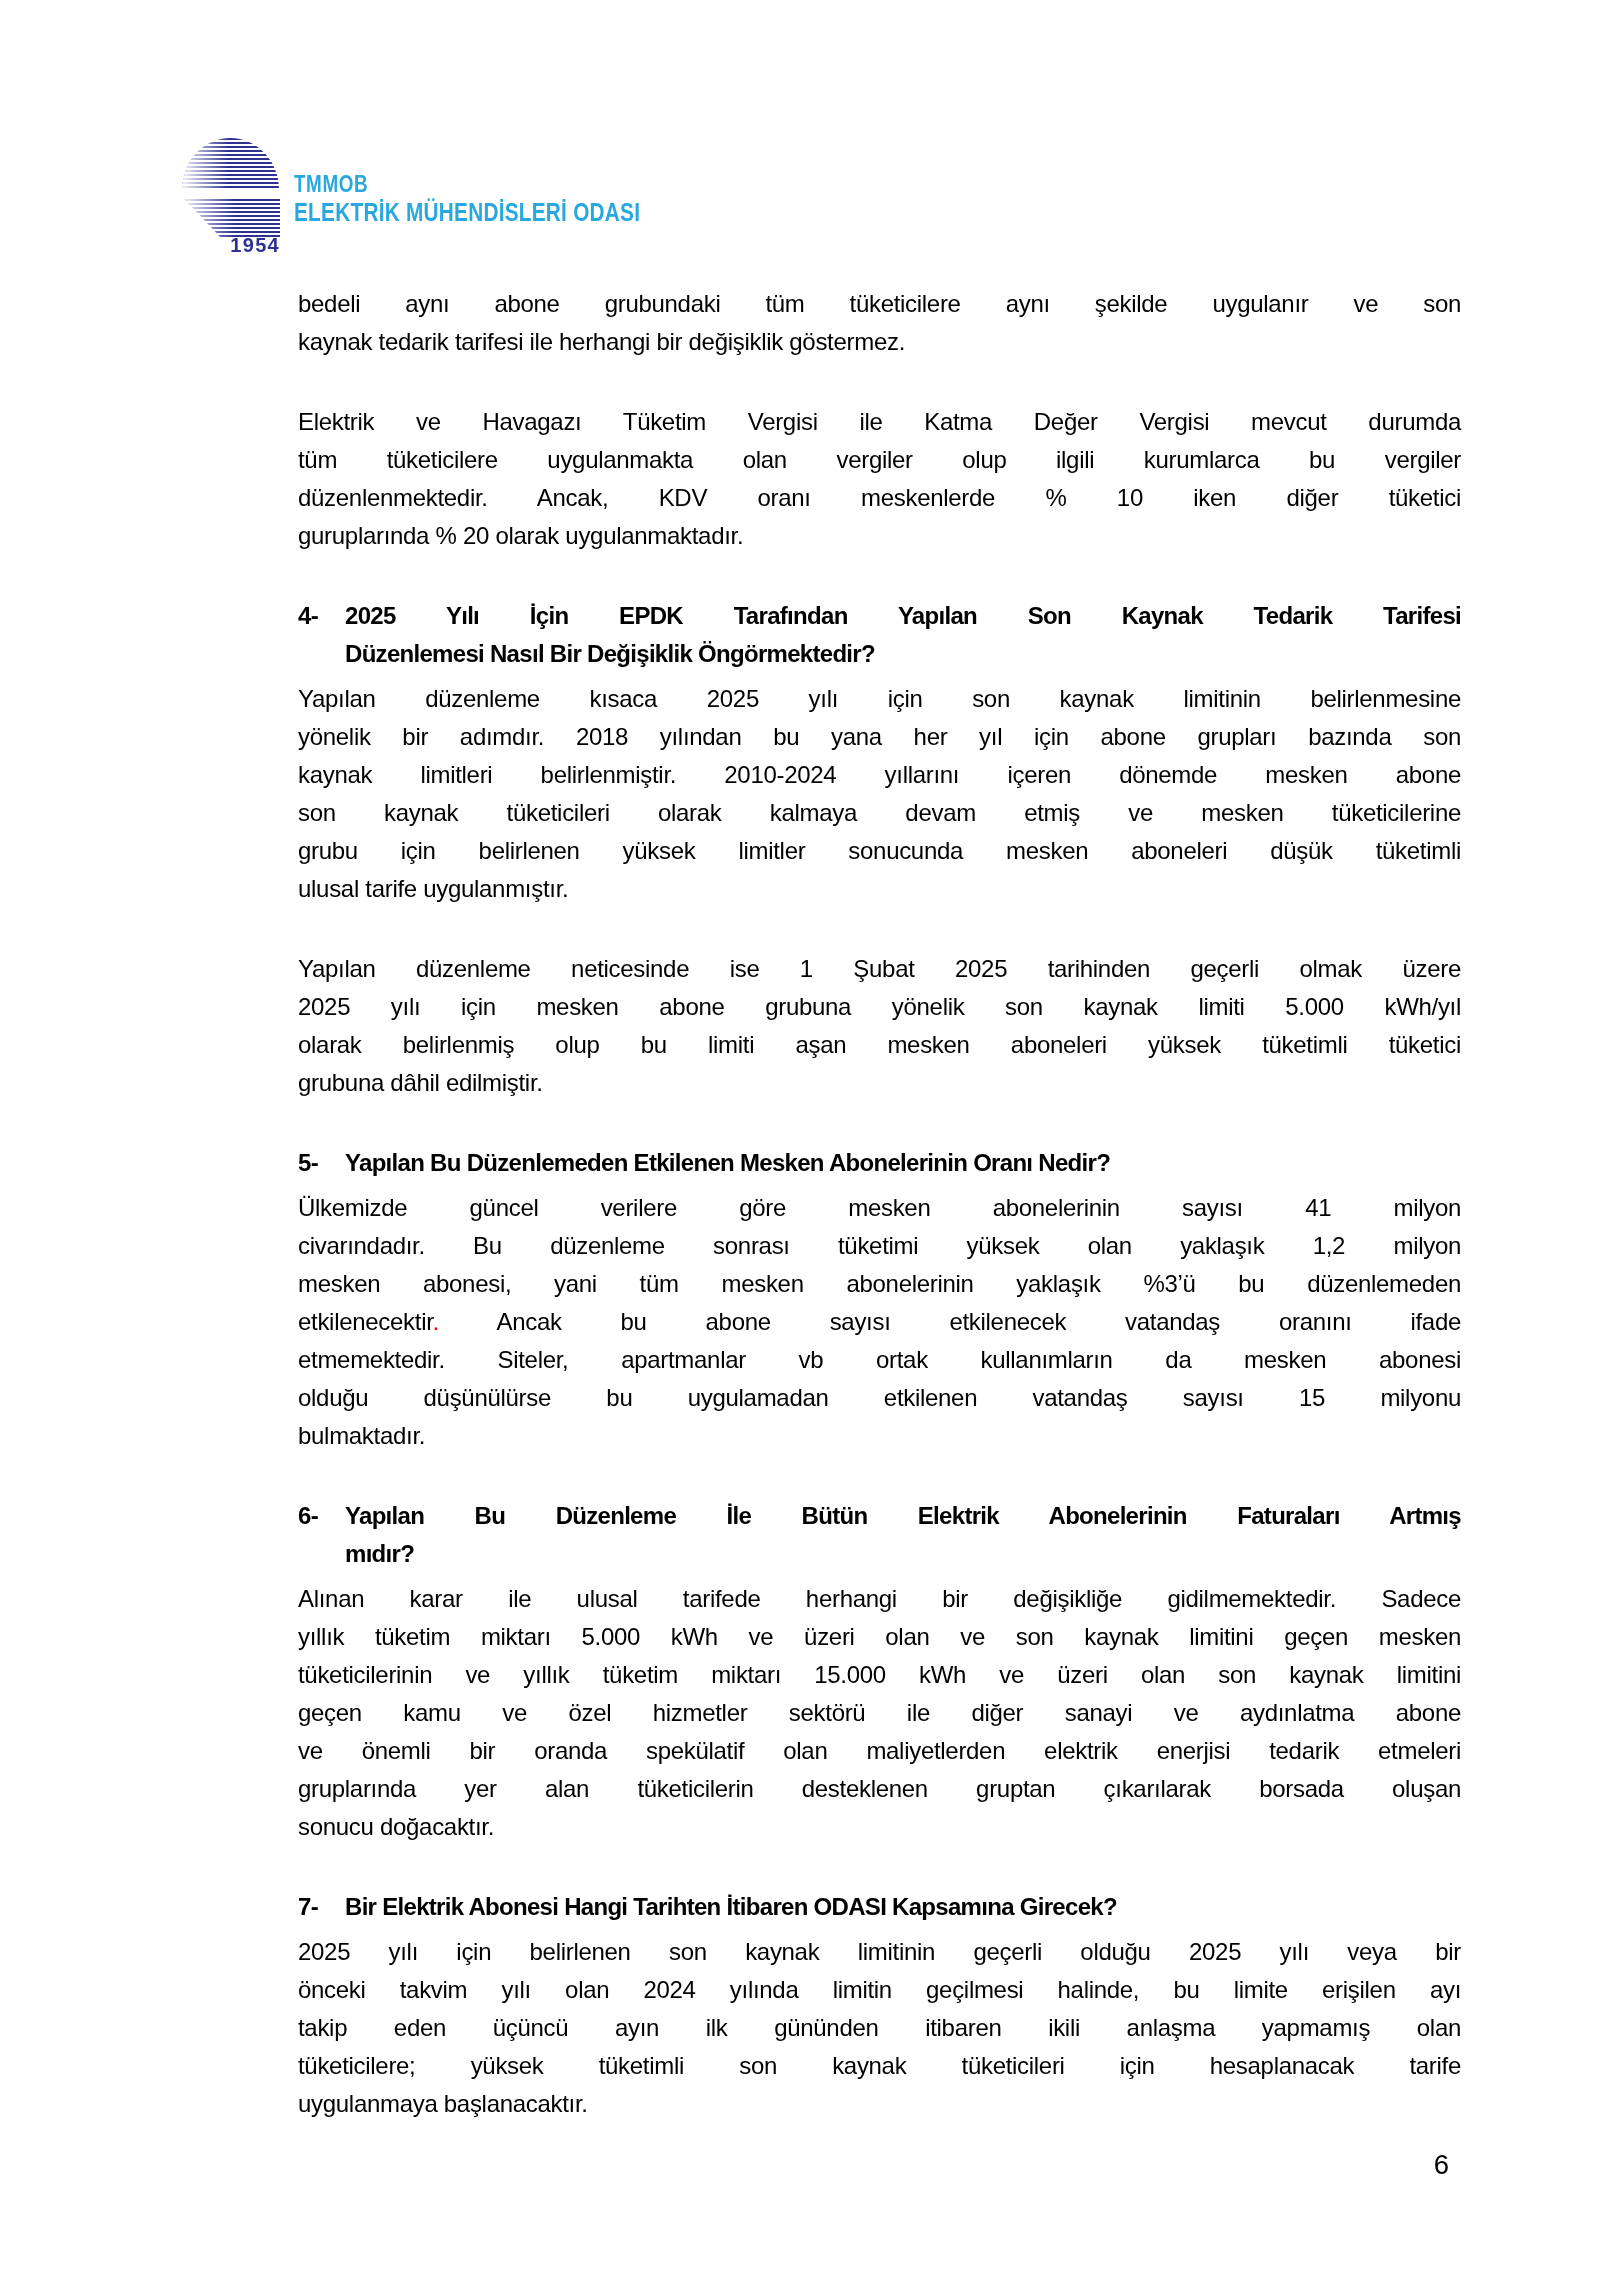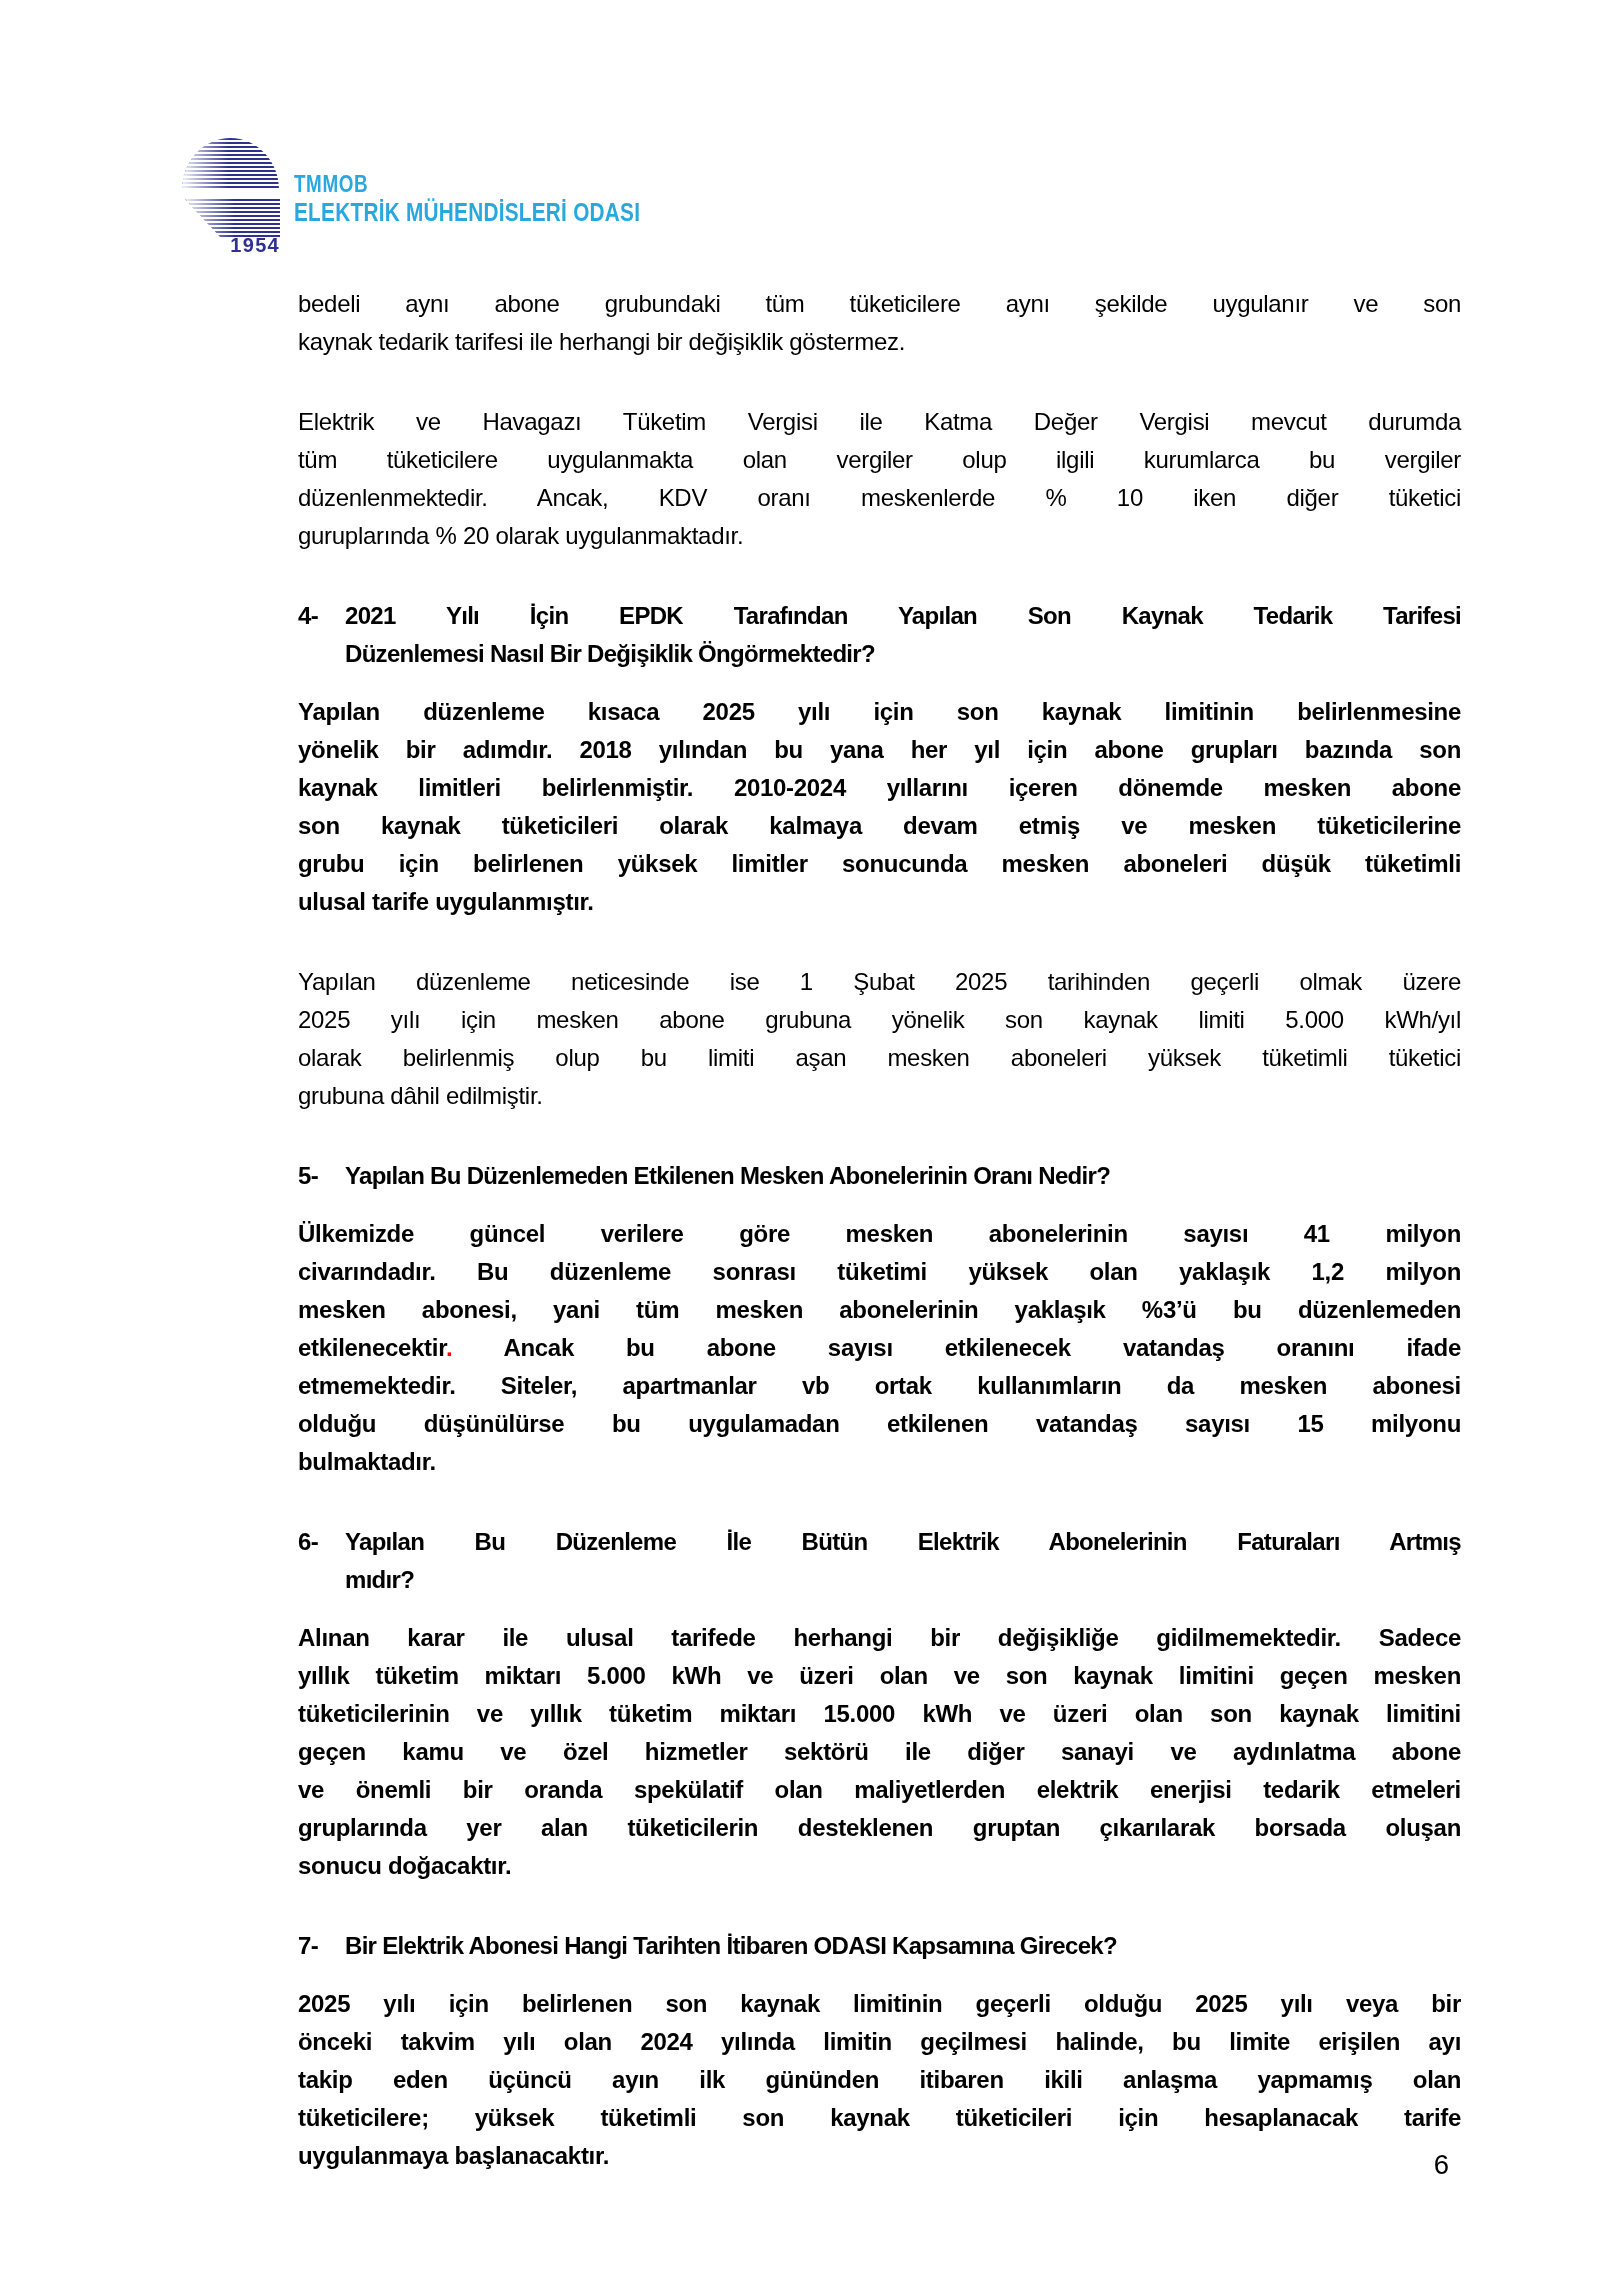--- a/index.html
+++ b/index.html
@@ -45,21 +45,21 @@
     transform:scaleX(.80); transform-origin:0 0; letter-spacing:0.3px;
     white-space:nowrap;
   }
 
   
   .content {
     position:absolute; left:298px; top:285px; width:1163px;
     font-size:24px; line-height:38px;
   }
   .block + .block { margin-top:42px; }
-  .block.after-heading { margin-top:20px;font-weight:bold; }
+  .block.after-heading { margin-top:7px; }
   .block.heading { font-weight:bold; letter-spacing:-0.7px; }
   .line {
     text-align:justify;
     text-align-last:justify;
     white-space:nowrap;
     letter-spacing:-0.3px;
   }
   .block.heading .line { letter-spacing:-0.7px; }
   .line.last { text-align-last:left; }
   .line.indent { padding-left:47px; }
@@ -89,21 +89,21 @@
         <div class="line"><span>bedeli aynı abone grubundaki tüm tüketicilere aynı şekilde uygulanır ve son</span></div>
         <div class="line last"><span>kaynak tedarik tarifesi ile herhangi bir değişiklik göstermez.</span></div>
       </div>
       <div class="block para">
         <div class="line"><span>Elektrik ve Havagazı Tüketim Vergisi ile Katma Değer Vergisi mevcut durumda</span></div>
         <div class="line"><span>tüm tüketicilere uygulanmakta olan vergiler olup ilgili kurumlarca bu vergiler</span></div>
         <div class="line"><span>düzenlenmektedir. Ancak, KDV oranı meskenlerde % 10 iken diğer tüketici</span></div>
         <div class="line last"><span>guruplarında % 20 olarak uygulanmaktadır.</span></div>
       </div>
       <div class="block heading">
-        <div class="line"><span class="hnum">4-</span><span>2021 Yılı İçin EPDK Tarafından Yapılan Son Kaynak Tedarik Tarifesi</span></div>
+        <div class="line"><span class="hnum">4-</span><span>2025 Yılı İçin EPDK Tarafından Yapılan Son Kaynak Tedarik Tarifesi</span></div>
         <div class="line last indent"><span>Düzenlemesi Nasıl Bir Değişiklik Öngörmektedir?</span></div>
       </div>
       <div class="block para after-heading">
         <div class="line"><span>Yapılan düzenleme kısaca 2025 yılı için son kaynak limitinin belirlenmesine</span></div>
         <div class="line"><span>yönelik bir adımdır. 2018 yılından bu yana her yıl için abone grupları bazında son</span></div>
         <div class="line"><span>kaynak limitleri belirlenmiştir. 2010-2024 yıllarını içeren dönemde mesken abone</span></div>
         <div class="line"><span>son kaynak tüketicileri olarak kalmaya devam etmiş ve mesken tüketicilerine</span></div>
         <div class="line"><span>grubu için belirlenen yüksek limitler sonucunda mesken aboneleri düşük tüketimli</span></div>
         <div class="line last"><span>ulusal tarife uygulanmıştır.</span></div>
       </div>

